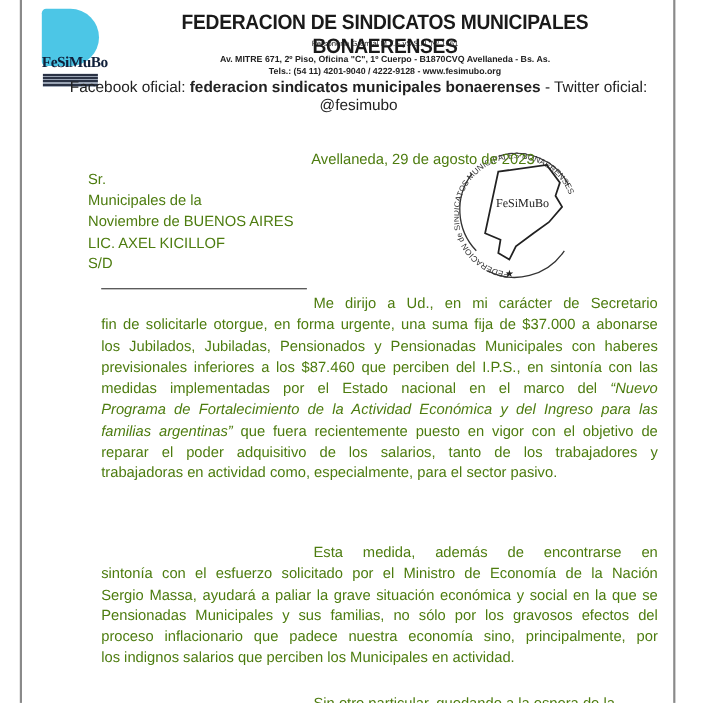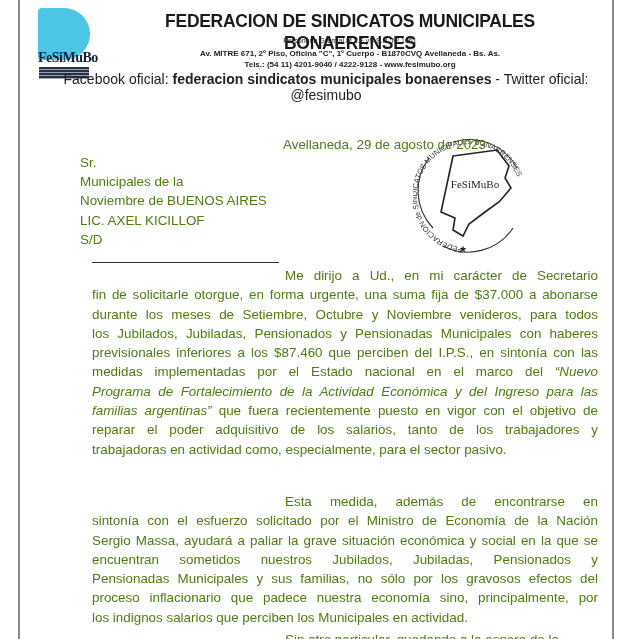--- a/index.html
+++ b/index.html
@@ -96,35 +96,33 @@
   <div>Municipales de la</div>
   <div>Noviembre de BUENOS AIRES</div>
   <div>LIC. AXEL KICILLOF</div>
   <div>S/D</div>
 </div>
 <div class="rule"></div>
 
 <div class="body-font para p1">
   <span class="line indent">Me dirijo a Ud., en mi carácter de Secretario</span>
   <span class="line">fin de solicitarle otorgue, en forma urgente, una suma fija de $37.000 a abonarse</span>
-  <span class="line">durante los meses de Setiembre, Octubre y Noviembre venideros, para todos</span>
   <span class="line">los Jubilados, Jubiladas, Pensionados y Pensionadas Municipales con haberes</span>
   <span class="line">previsionales inferiores a los $87.460 que perciben del I.P.S., en sintonía con las</span>
   <span class="line line-flex"><span>medidas implementadas por el Estado nacional en el marco del </span><span class="ital">“Nuevo</span></span>
   <span class="line ital">Programa de Fortalecimiento de la Actividad Económica y del Ingreso para las</span>
   <span class="line"><span class="ital">familias argentinas”</span><span> que fuera recientemente puesto en vigor con el objetivo de</span></span>
   <span class="line">reparar el poder adquisitivo de los salarios, tanto de los trabajadores y</span>
   <span class="line last">trabajadoras en actividad como, especialmente, para el sector pasivo.</span>
 </div>
 
 <div class="body-font para p2">
   <span class="line indent">Esta medida, además de encontrarse en</span>
   <span class="line">sintonía con el esfuerzo solicitado por el Ministro de Economía de la Nación</span>
   <span class="line">Sergio Massa, ayudará a paliar la grave situación económica y social en la que se</span>
-  <span class="line">encuentran sometidos nuestros Jubilados, Jubiladas, Pensionados y</span>
   <span class="line">Pensionadas Municipales y sus familias, no sólo por los gravosos efectos del</span>
   <span class="line">proceso inflacionario que padece nuestra economía sino, principalmente, por</span>
   <span class="line last">los indignos salarios que perciben los Municipales en actividad.</span>
 </div>
 
 <div class="body-font para p3">
   <span class="line indent last">Sin otro particular, quedando a la espera de la</span>
 </div>
 
 </body></html>

